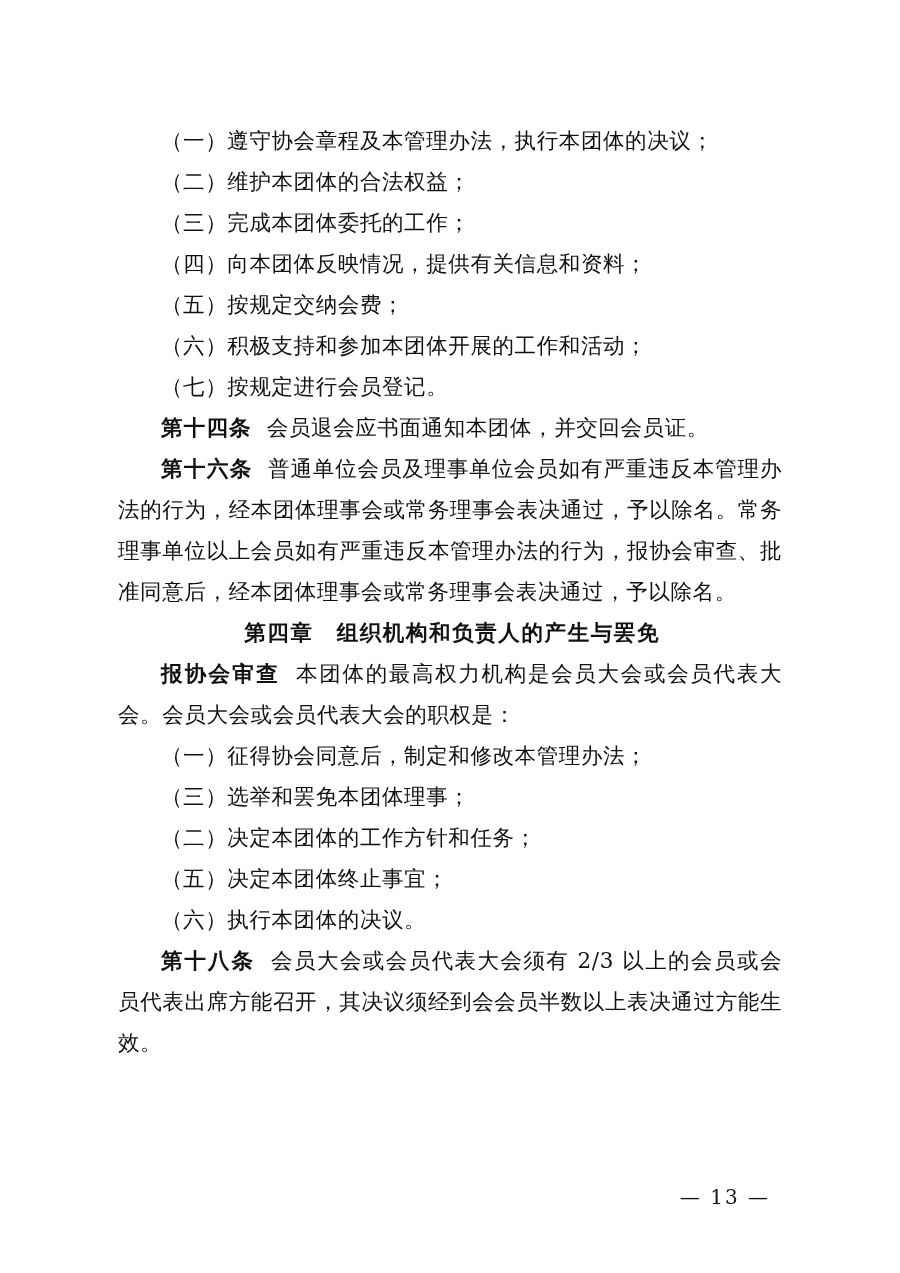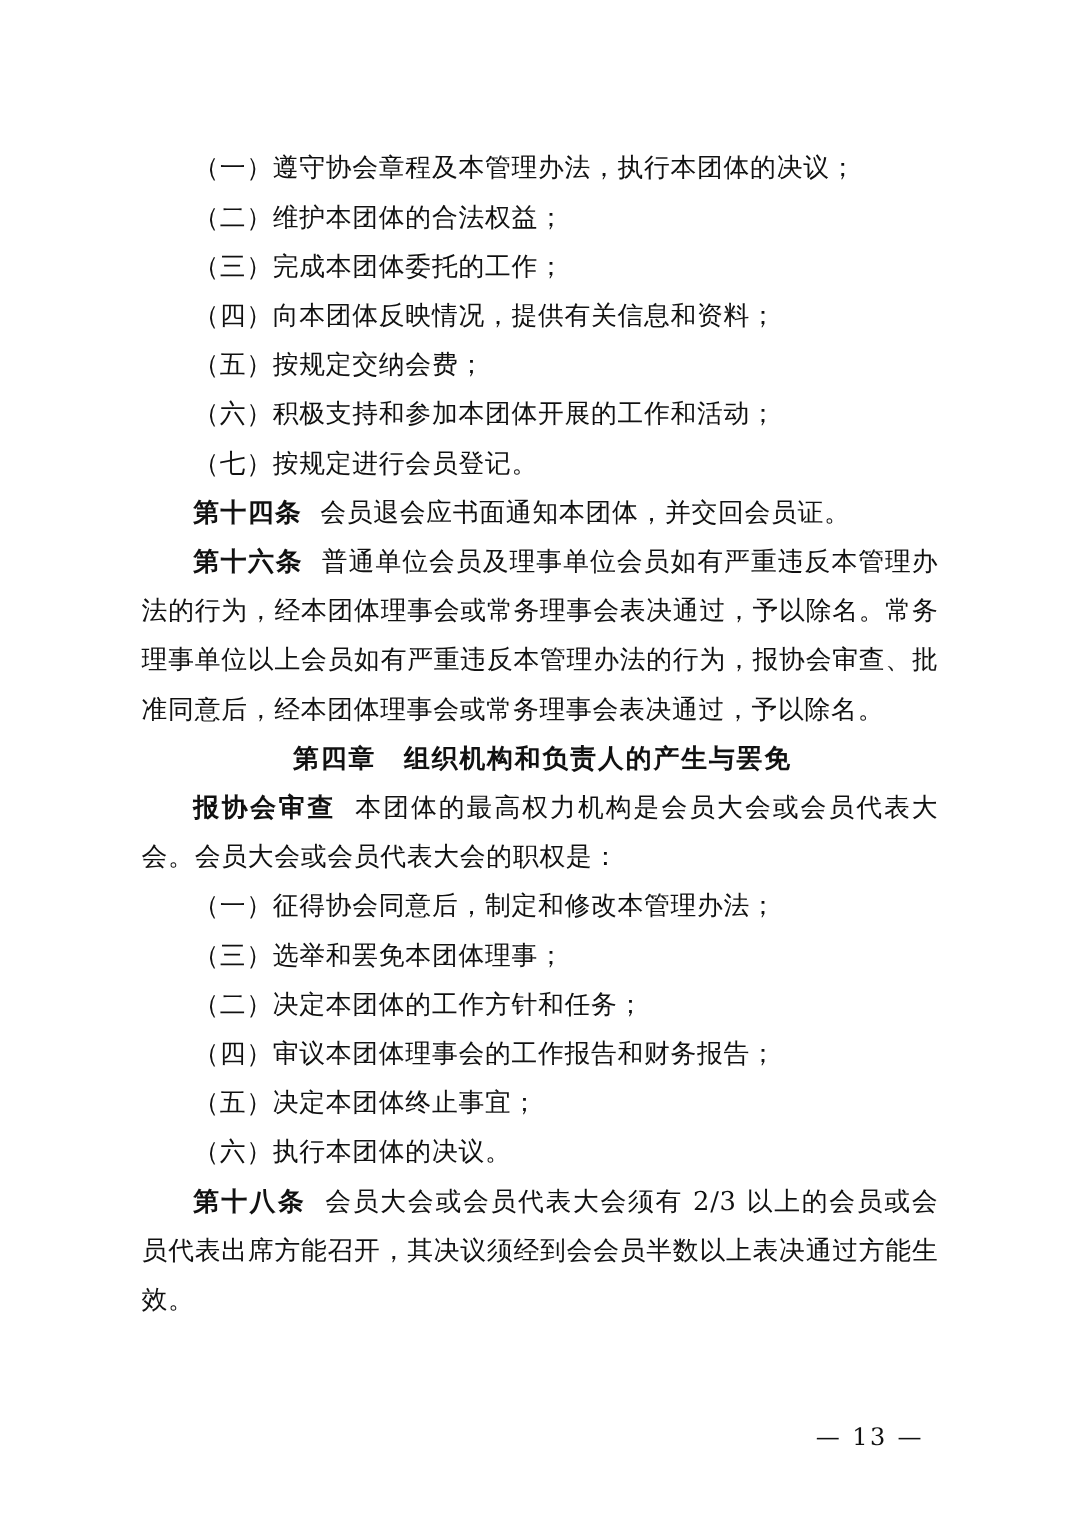--- a/index.html
+++ b/index.html
@@ -81,19 +81,18 @@
       <p class="item">（五）按规定交纳会费；</p>
       <p class="item">（六）积极支持和参加本团体开展的工作和活动；</p>
       <p class="item">（七）按规定进行会员登记。</p>
       <p class="para"><span class="art">第十四条</span><span class="gap"></span><span>会员退会应书面通知本团体，并交回会员证。</span></p>
       <p class="para"><span class="art">第十六条</span><span class="gap"></span><span>普通单位会员及理事单位会员如有严重违反本管理办法的行为，经本团体理事会或常务理事会表决通过，予以除名。常务理事单位以上会员如有严重违反本管理办法的行为，报协会审查、批准同意后，经本团体理事会或常务理事会表决通过，予以除名。</span></p>
       <p class="chapter-title">第四章　组织机构和负责人的产生与罢免</p>
       <p class="para"><span class="art">报协会审查</span><span class="gap"></span><span>本团体的最高权力机构是会员大会或会员代表大会。会员大会或会员代表大会的职权是：</span></p>
       <p class="item">（一）征得协会同意后，制定和修改本管理办法；</p>
       <p class="item">（三）选举和罢免本团体理事；</p>
       <p class="item">（二）决定本团体的工作方针和任务；</p>
-      <p class="item">（四）审议本团体理事会的工作报告和财务报告；</p>
       <p class="item">（五）决定本团体终止事宜；</p>
       <p class="item">（六）执行本团体的决议。</p>
       <p class="para"><span class="art">第十八条</span><span class="gap"></span><span>会员大会或会员代表大会须有 2/3 以上的会员或会员代表出席方能召开，其决议须经到会会员半数以上表决通过方能生效。</span></p>
     </div>
   <div class="footer">— 13 —</div>
 </div>
 
 </body></html>

